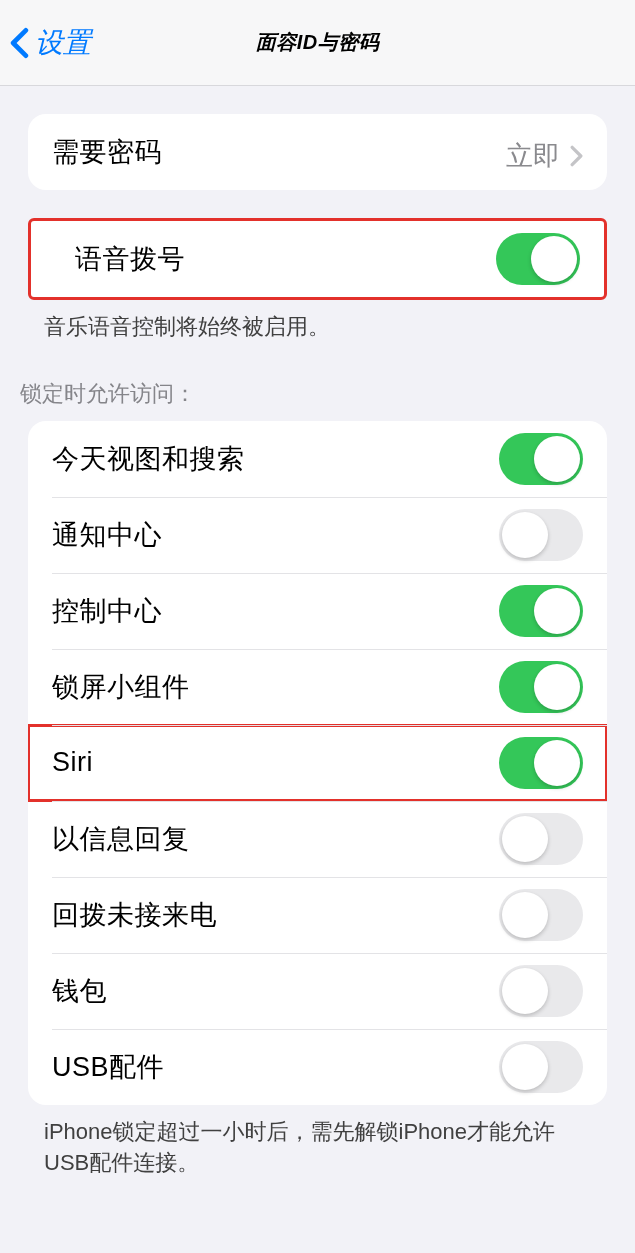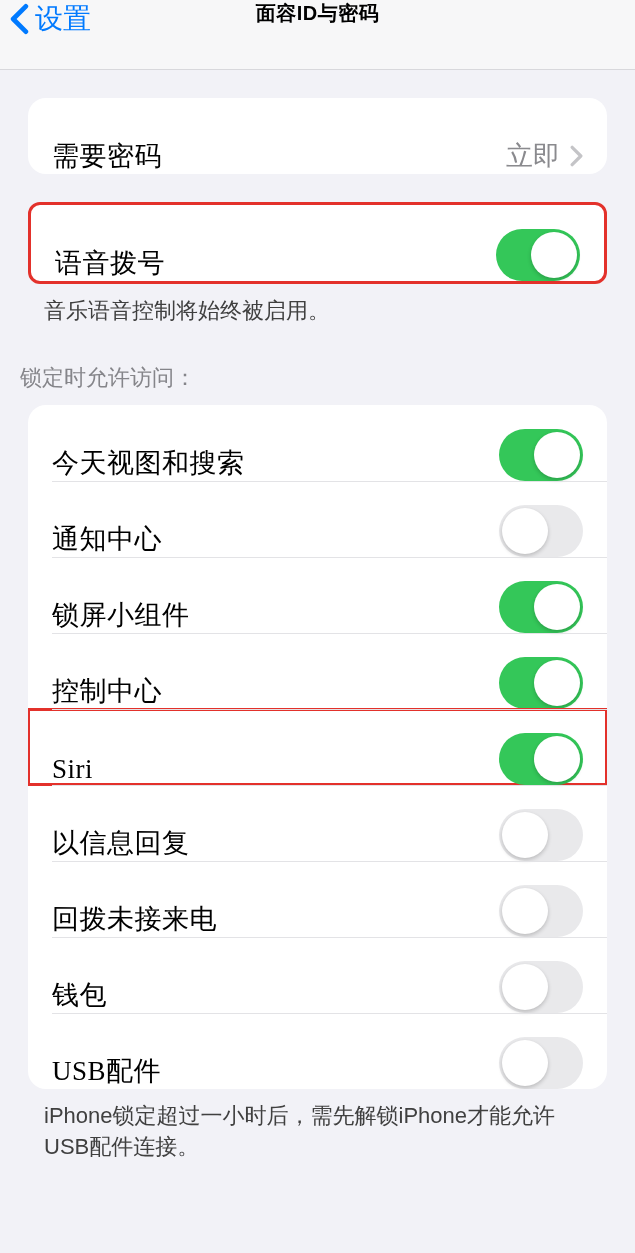--- a/index.html
+++ b/index.html
@@ -9,26 +9,27 @@
       -webkit-font-smoothing: antialiased;
     }
     body {
       font-family: -apple-system, "SF Pro Text", "Helvetica Neue", Arial, sans-serif;
       background: #f2f2f7;
       width: 635px;
       height: 1253px;
       overflow: hidden;
     }
     .nav-bar {
-      height: 70px;
+      height: 86px;
       background: #f7f7f8;
       border-bottom: 1px solid #d8d8dc;
       display: flex;
-      align-items: flex-start;
+      align-items: center;
       position: relative;
+      font-style: italic;
     }
     .back-button {
       display: flex;
       align-items: center;
       padding-left: 10px;
       color: #007aff;
       font-size: 28px;
       cursor: pointer;
     }
     .back-chevron {
@@ -49,30 +50,30 @@
       padding: 0;
     }
     .group {
       margin: 28px 28px 0 28px;
       background: #fff;
       border-radius: 18px;
       overflow: hidden;
     }
     .group.highlighted {
       border: 3px solid #e3312b;
-      border-radius: 12px;
+      border-radius: 6px;
+      padding-left: 20px;
     }
     .row {
       display: flex;
-      align-items: flex-end;
+      align-items: center;
       justify-content: space-between;
       padding: 0 24px;
       min-height: 76px;
       position: relative;
-      font-family: Liberation Serif, serif;
     }
     .row + .row::before {
       content: "";
       position: absolute;
       top: 0;
       left: 24px;
       right: 0;
       height: 1px;
       background: #e3e3e6;
     }
@@ -187,27 +188,27 @@
           <div class="toggle-knob"></div>
         </div>
       </div>
       <div class="row">
         <span class="row-label">通知中心</span>
         <div class="toggle off">
           <div class="toggle-knob"></div>
         </div>
       </div>
       <div class="row">
+        <span class="row-label">控制中心</span>
+        <div class="toggle on">
+          <div class="toggle-knob"></div>
+        </div>
+      </div>
+      <div class="row">
         <span class="row-label">锁屏小组件</span>
-        <div class="toggle on">
-          <div class="toggle-knob"></div>
-        </div>
-      </div>
-      <div class="row">
-        <span class="row-label">控制中心</span>
         <div class="toggle on">
           <div class="toggle-knob"></div>
         </div>
       </div>
       <div class="row highlighted-row">
         <span class="row-label">Siri</span>
         <div class="toggle on">
           <div class="toggle-knob"></div>
         </div>
       </div>

